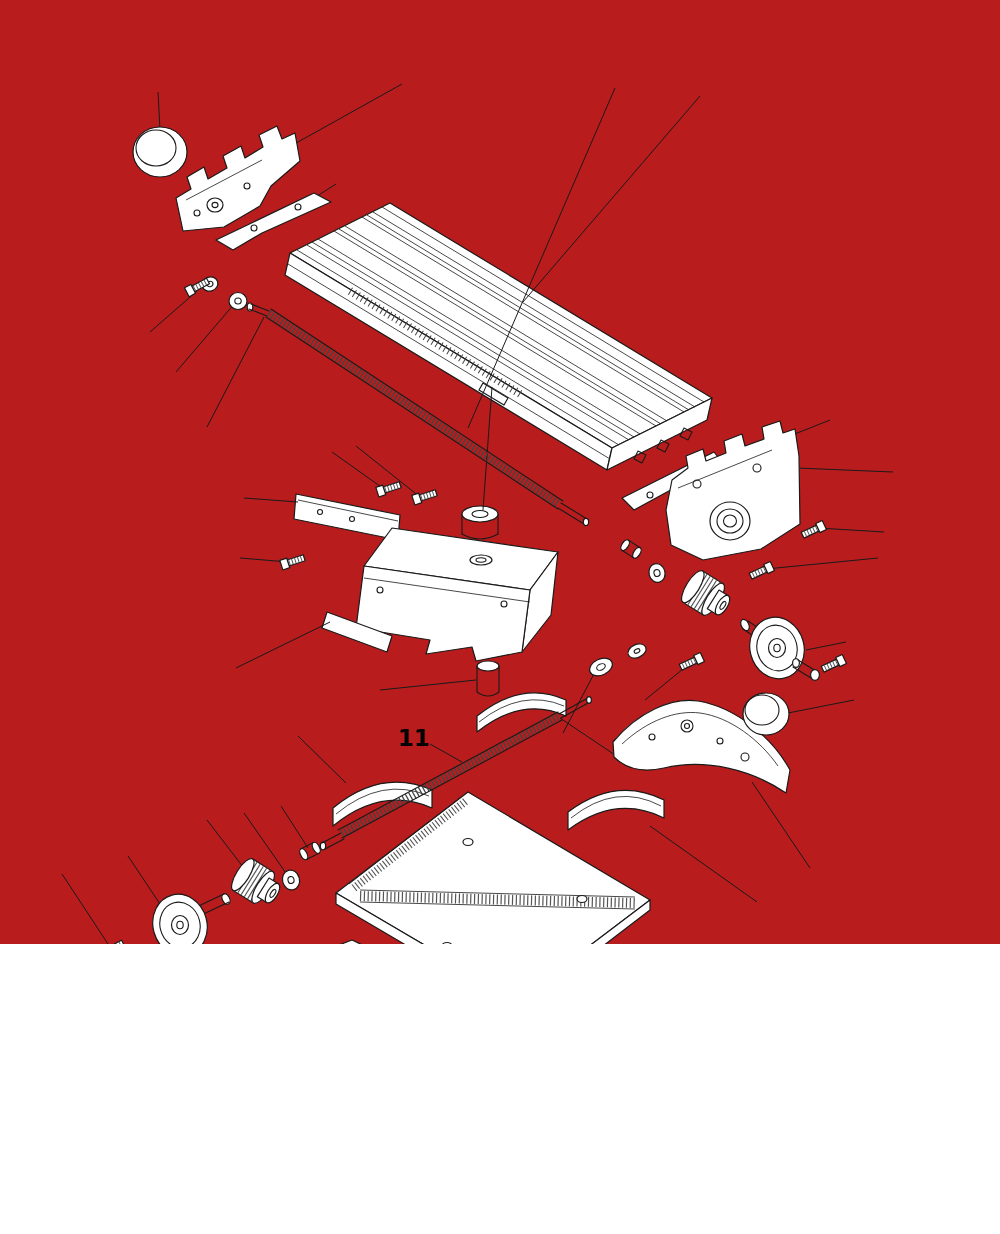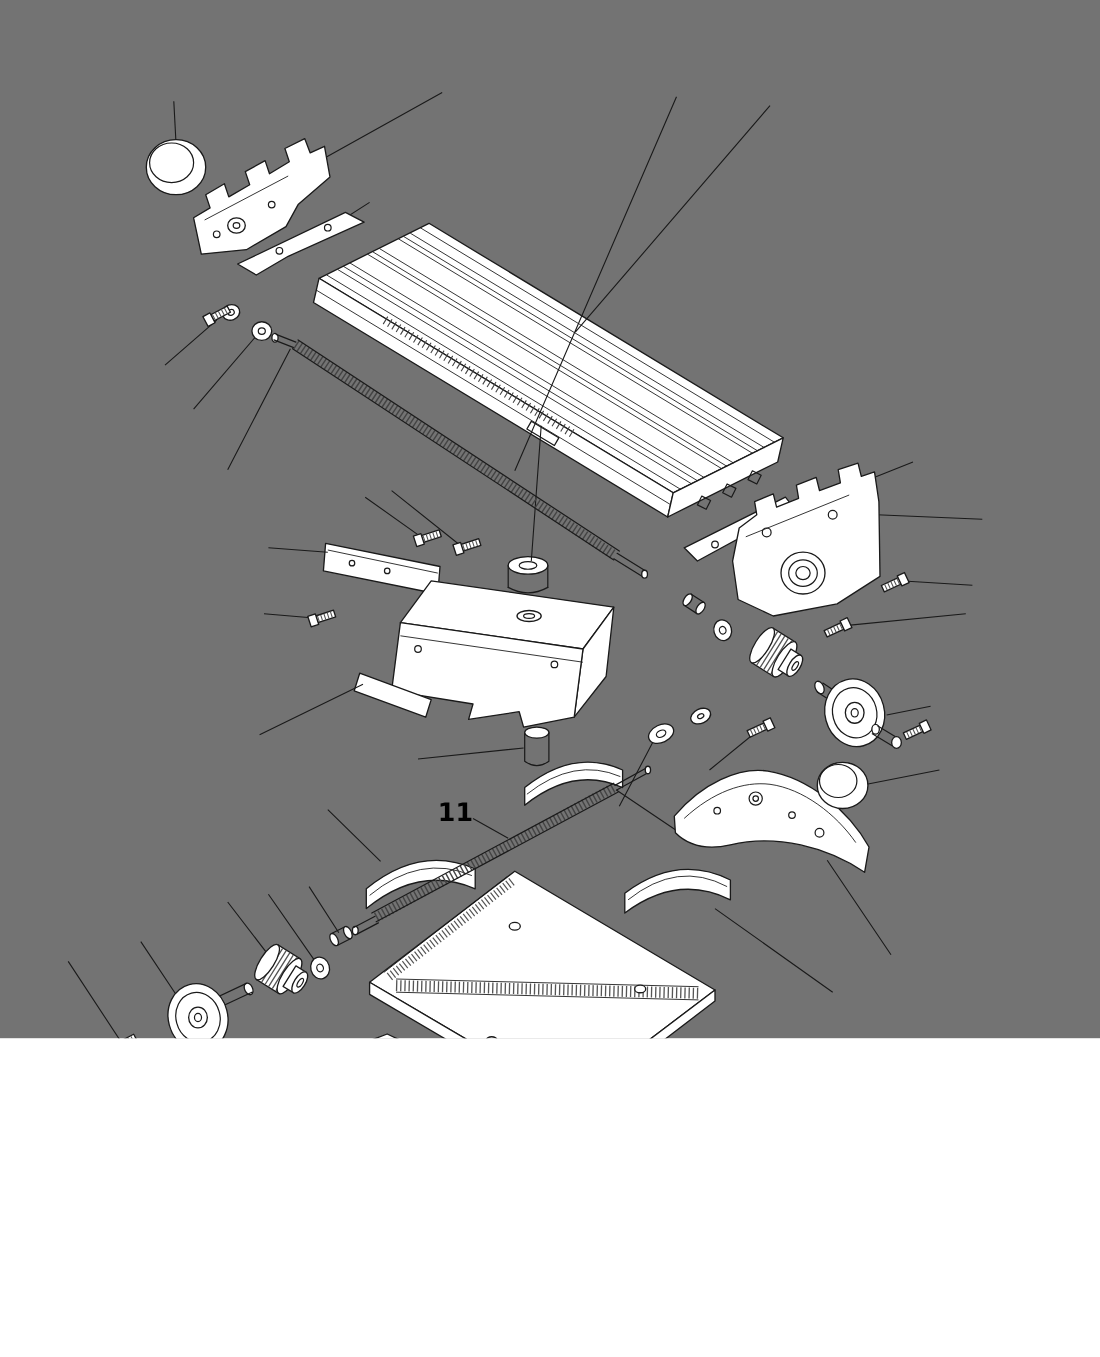--- a/index.html
+++ b/index.html
@@ -1,16 +1,16 @@
 <!DOCTYPE html>
 <html><head>
 <meta charset="utf-8">
 <style>
   html,body{margin:0;padding:0;background:#ffffff;}
-  .stage{position:relative;width:1000px;height:944px;background:#737373;overflow:hidden;
+  .stage{position:relative;width:1000px;height:944px;background:#b91c1c;overflow:hidden;
          font-family:"DejaVu Sans", sans-serif;text-align:right;}
   svg{display:block}
   .o{fill:#ffffff;stroke:#1a1a1a;stroke-width:1.2;stroke-linejoin:round;}
   .l{fill:none;stroke:#1a1a1a;stroke-width:1.1;stroke-linejoin:round;stroke-linecap:round;}
   .t{fill:none;stroke:#1a1a1a;stroke-width:0.8;}
   .lead{fill:none;stroke:#1a1a1a;stroke-width:1;}
   .lbl{font:bold 23px "DejaVu Sans", sans-serif;fill:#000;}
 </style>
 </head>
 <body>

